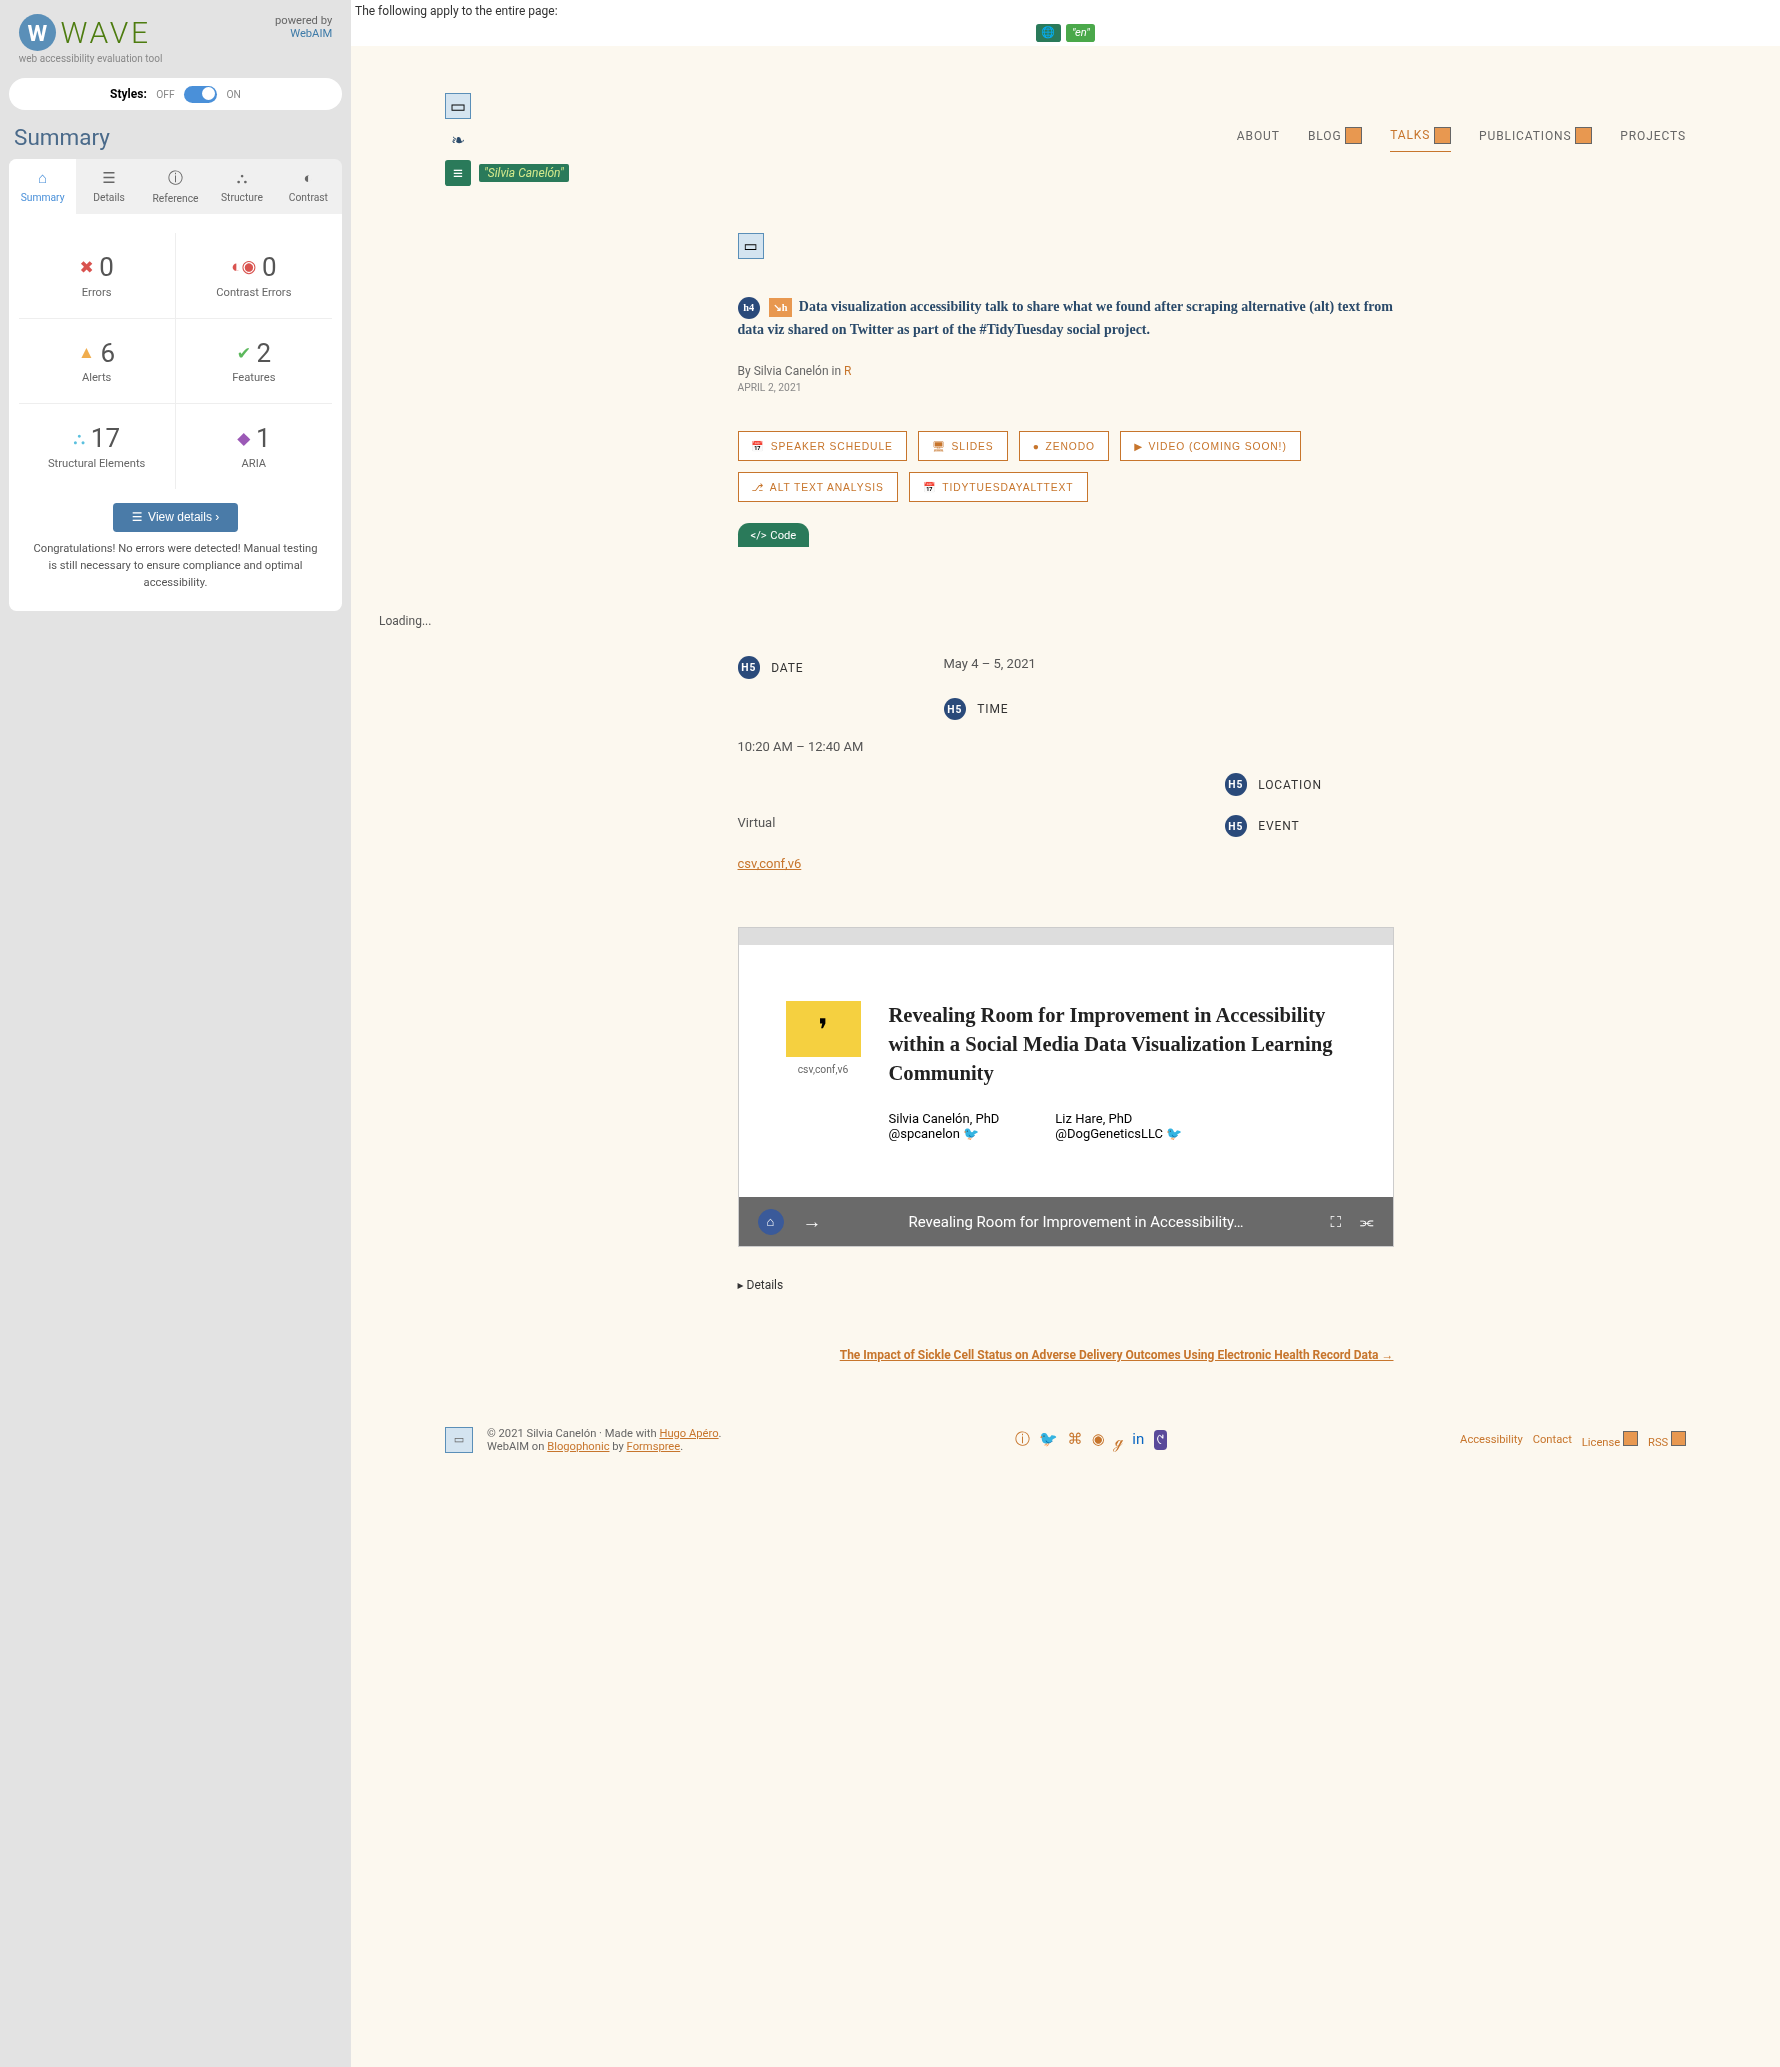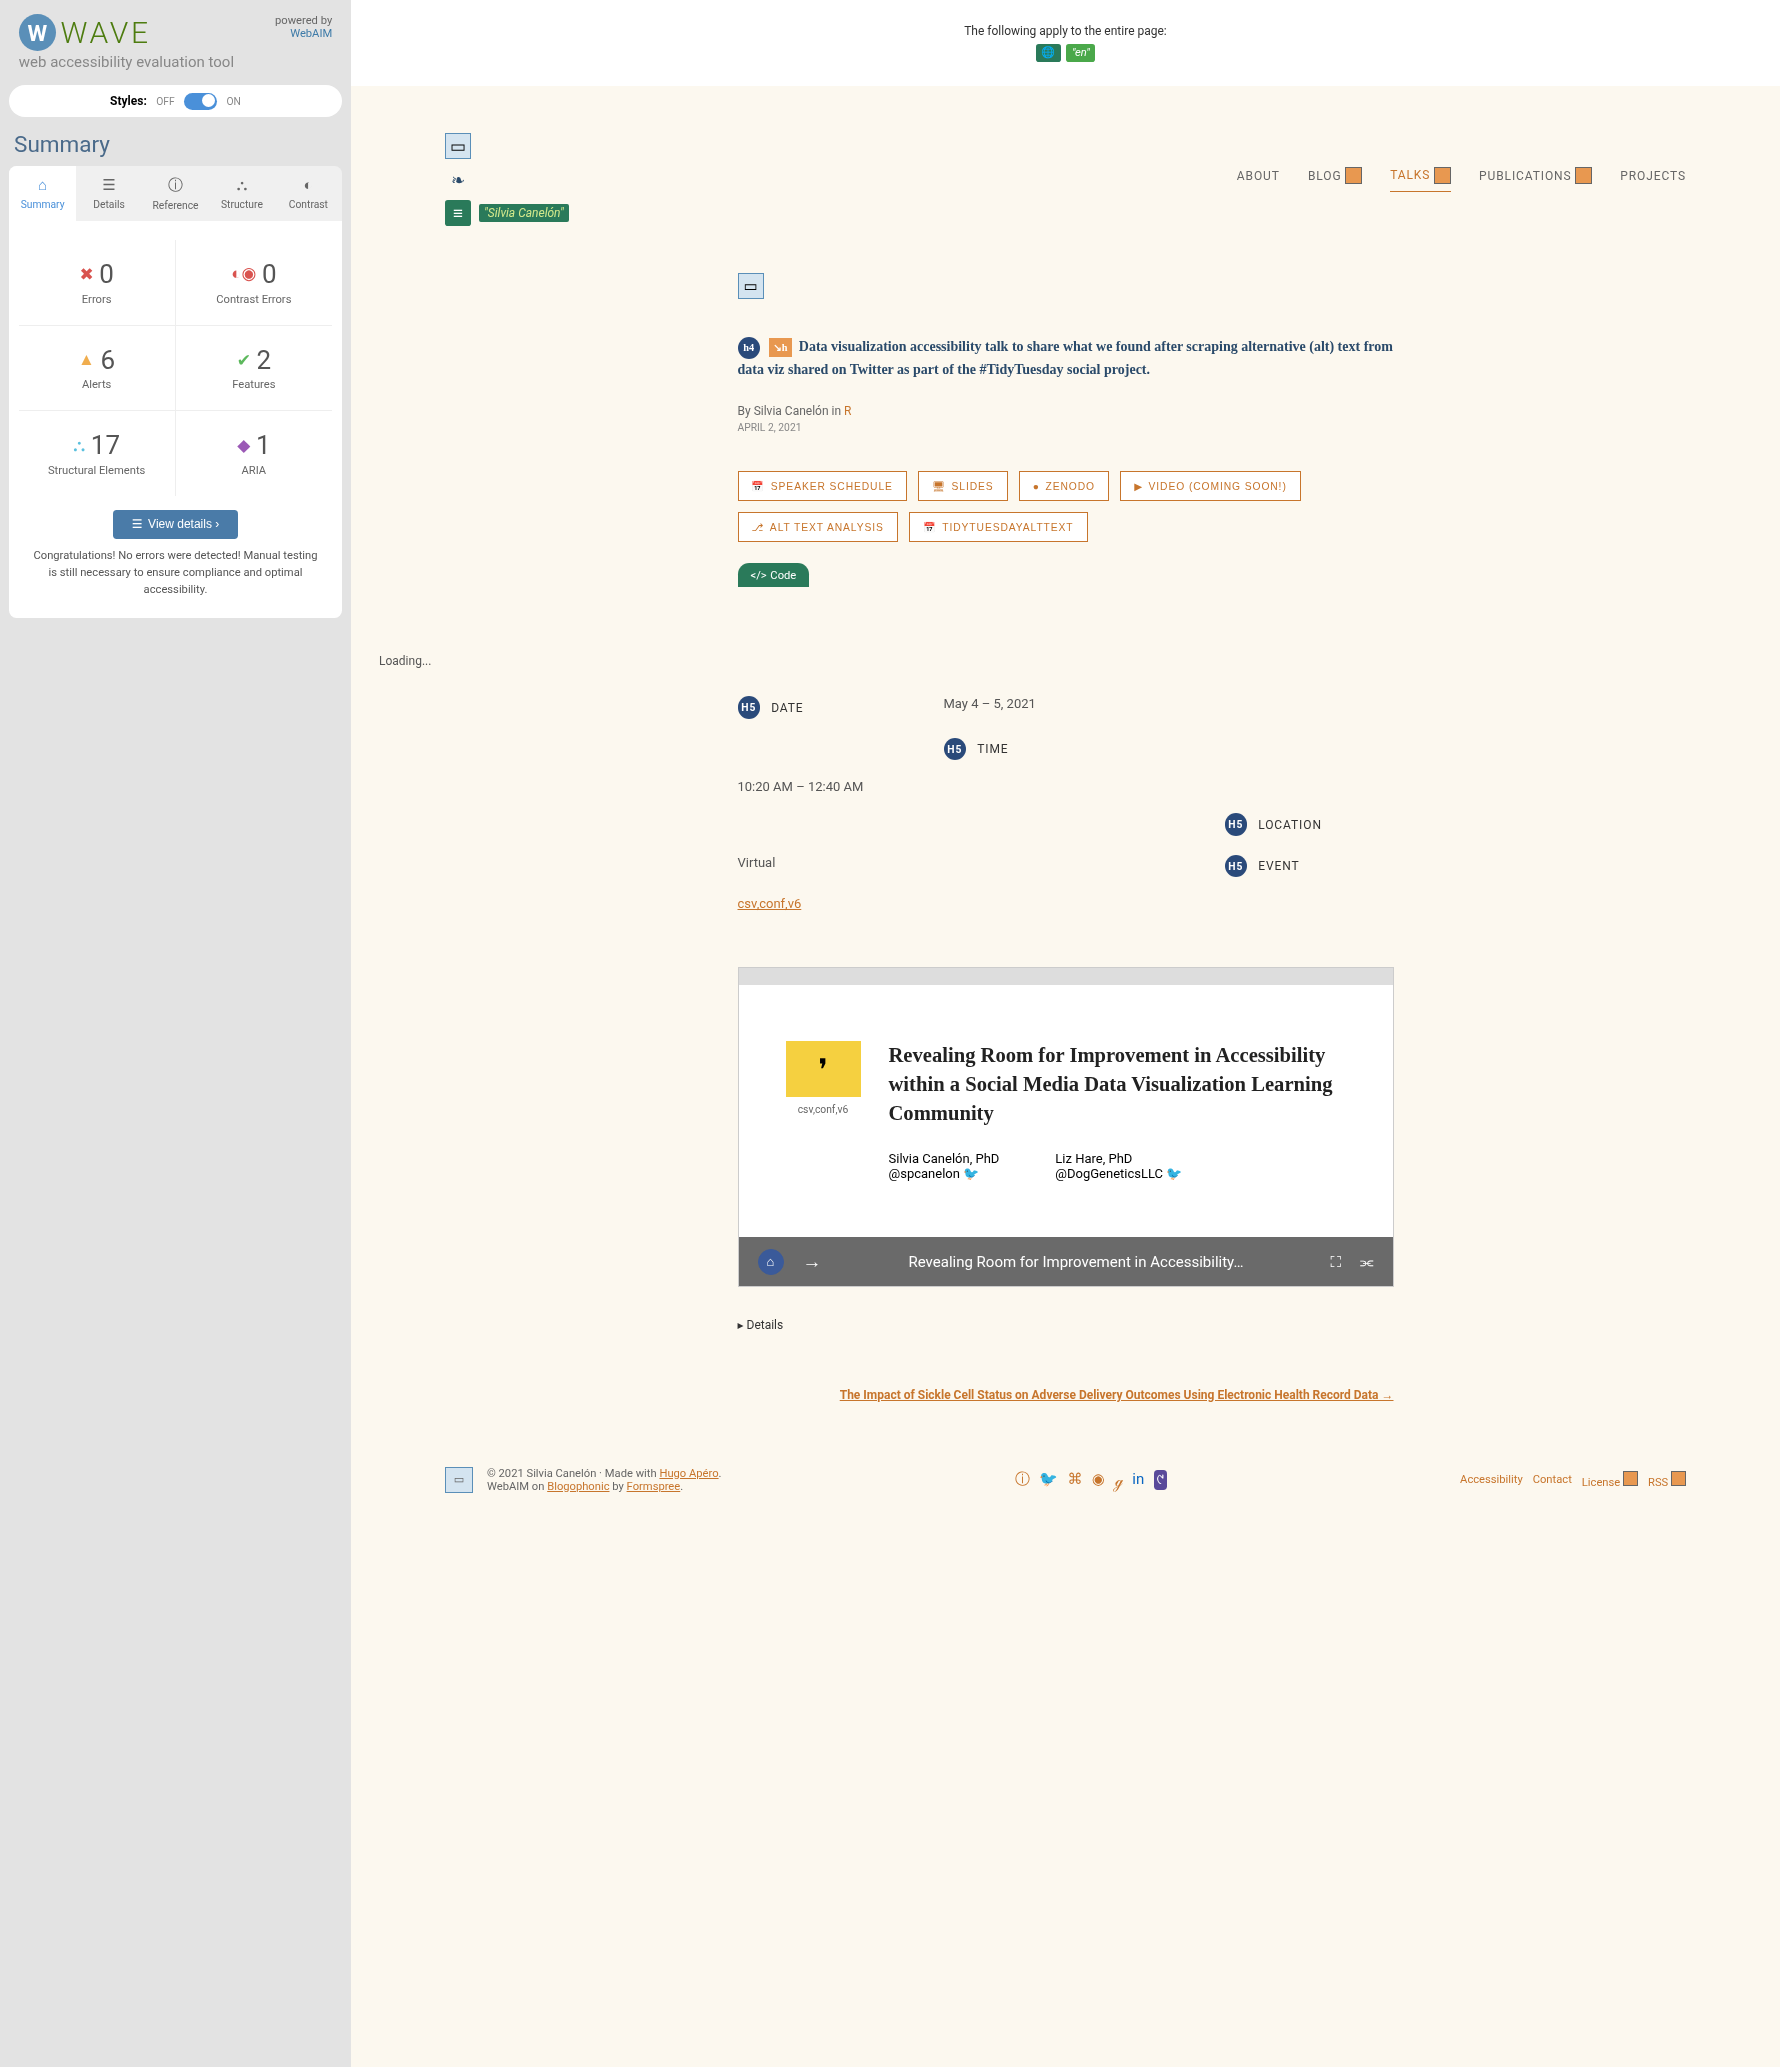--- a/index.html
+++ b/index.html
@@ -4,21 +4,21 @@
 <style>
 *{margin:0;padding:0;box-sizing:border-box}
 body{font-family:-apple-system,BlinkMacSystemFont,"Segoe UI",Roboto,sans-serif;background:#e8e8e8}
 .app{display:flex;min-height:100vh}
 .sidebar{width:351px;background:#e3e3e3;padding:9.4px;flex-shrink:0}
 .wave-header{display:flex;justify-content:space-between;align-items:flex-start;padding:4.7px 9.4px}
 .wave-logo{display:flex;flex-direction:column}
 .wave-logo-main{display:flex;align-items:center;gap:4.7px}
 .wave-w{width:37px;height:37px;background:#5a8fb8;border-radius:50%;display:flex;align-items:center;justify-content:center;color:#fff;font-weight:bold;font-size:22.5px}
 .wave-text{font-size:30px;font-weight:300;color:#4d7c0f;letter-spacing:2.8px}
-.wave-subtitle{font-size:15px;color:#888;margin-top:1.9px}
+.wave-subtitle{font-size:10px;color:#888;margin-top:1.9px}
 .powered-by{text-align:right;font-size:11.2px;color:#666}
 .powered-by a{color:#3e7ba8;text-decoration:none}
 .styles-bar{background:#fff;border-radius:19px;padding:7.5px 19px;margin:9.4px 0;display:flex;align-items:center;justify-content:center;gap:9.4px;font-size:12px}
 .toggle{width:33px;height:17px;background:#4a90d9;border-radius:9.4px;position:relative;cursor:pointer}
 .toggle::after{content:"";position:absolute;right:1.9px;top:1.9px;width:13px;height:13px;background:#fff;border-radius:50%}
 .summary-title{font-size:22.5px;color:#4a6a8a;font-weight:400;margin:14px 4.7px 9.4px}
 .tabs{display:flex;background:#f0f0f0;border-radius:7.5px 7.5px 0 0;overflow:hidden}
 .tab{flex:1;text-align:center;padding:9.4px 3.7px;font-size:10.3px;color:#666;cursor:pointer;display:flex;flex-direction:column;align-items:center;gap:3.7px}
 .tab.active{background:#fff;color:#4a90d9}
 .tab-icon{font-size:15px}
@@ -32,21 +32,21 @@
 .stat-icon{font-size:17px}
 .ic-error{color:#d9534f}
 .ic-contrast{color:#d9534f}
 .ic-alert{color:#f0ad4e}
 .ic-feature{color:#5cb85c}
 .ic-struct{color:#5bc0de}
 .ic-aria{color:#9b59b6}
 .view-details{display:block;margin:14px auto 9.4px;background:#4a7ba8;color:#fff;border:none;padding:7.5px 19px;border-radius:3.7px;font-size:12px;cursor:pointer}
 .congrats{font-size:11.2px;color:#555;text-align:center;padding:0 9.4px;line-height:1.5}
 .main{flex:1;background:#fcf8ef;position:relative}
-.top-strip{background:#fff;text-align:center;padding:24px;font-size:12px;color:#333}
+.top-strip{background:#fff;padding:4px;font-size:12px;color:#333}
 .lang-badges{display:flex;justify-content:center;gap:5.6px;margin-top:5.6px}
 .badge{display:inline-block;padding:2.8px 5.6px;border-radius:2.8px;font-size:11.2px;color:#fff}
 .badge-globe{background:#2a7a5a}
 .badge-en{background:#4aa84a;font-style:italic}
 .content{padding:28px 94px}
 .nav-row{display:flex;justify-content:space-between;align-items:center;margin:19px 0 47px}
 .nav-left{display:flex;flex-direction:column;gap:7.5px}
 .nav-left-row{display:flex;align-items:center;gap:7.5px}
 .nav-icon{width:26px;height:26px;display:flex;align-items:center;justify-content:center;font-size:17px}
 .nav-icon.blue{background:#d4e4f0;border:0.9px solid #5a8fb8}

